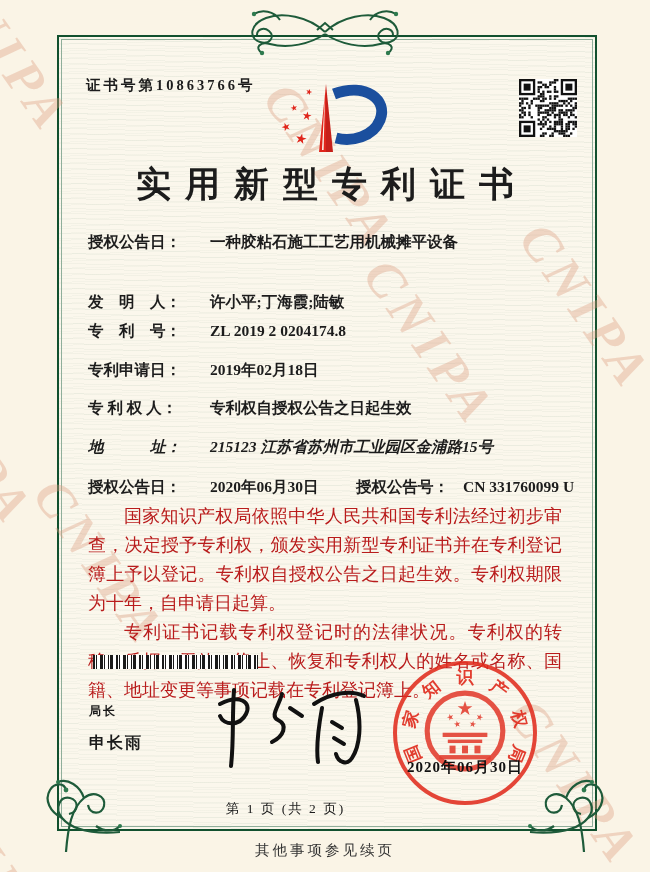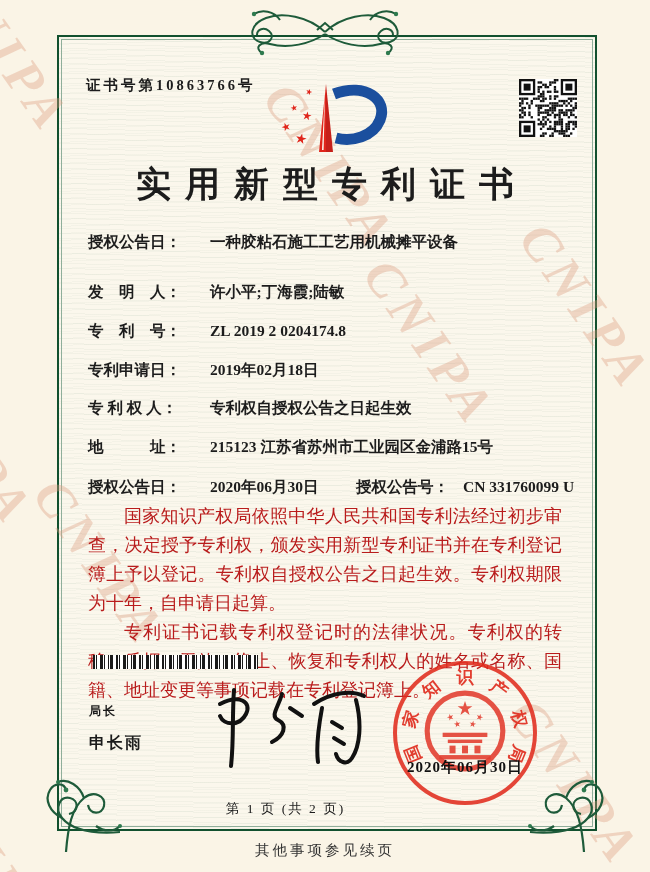--- a/index.html
+++ b/index.html
@@ -389,33 +389,33 @@
   </g>
   <path d="M56,12 C88,0 110,18 102,38 C95,55 74,60 58,56" stroke="#1b4f9e" stroke-width="11" fill="none"></path>
 </svg>
 
 <div class="title">实用新型专利证书</div>
 
 <div class="fields">
   <div class="frow" style="top:0;">
     <span class="lab">授权公告日：</span><span class="val">一种胶粘石施工工艺用机械摊平设备</span>
   </div>
-  <div class="frow" style="top:50px;">
+  <div class="frow" style="top:60px;">
     <span class="lab">发　明　人：</span><span class="val">许小平;丁海霞;陆敏</span>
   </div>
   <div class="frow" style="top:89px;">
     <span class="lab">专　利　号：</span><span class="val">ZL 2019 2 0204174.8</span>
   </div>
   <div class="frow" style="top:128px;">
     <span class="lab">专利申请日：</span><span class="val">2019年02月18日</span>
   </div>
   <div class="frow" style="top:166px;">
     <span class="lab">专 利 权 人：</span><span class="val">专利权自授权公告之日起生效</span>
   </div>
-  <div class="frow" style="top:205px;">
+  <div class="frow" style="top:205px;font-style:italic;">
     <span class="lab">地　　　址：</span><span class="val">215123 江苏省苏州市工业园区金浦路15号</span>
   </div>
   <div class="frow" style="top:245px;">
     <span class="lab">授权公告日：</span><span class="val">2020年06月30日</span>
     <span class="grant-no-pair">
       <span class="lab" style="min-width:0;margin-left:24px;">授权公告号：</span><span class="val">CN 331760099 U</span>
     </span>
   </div>
 </div>
 

